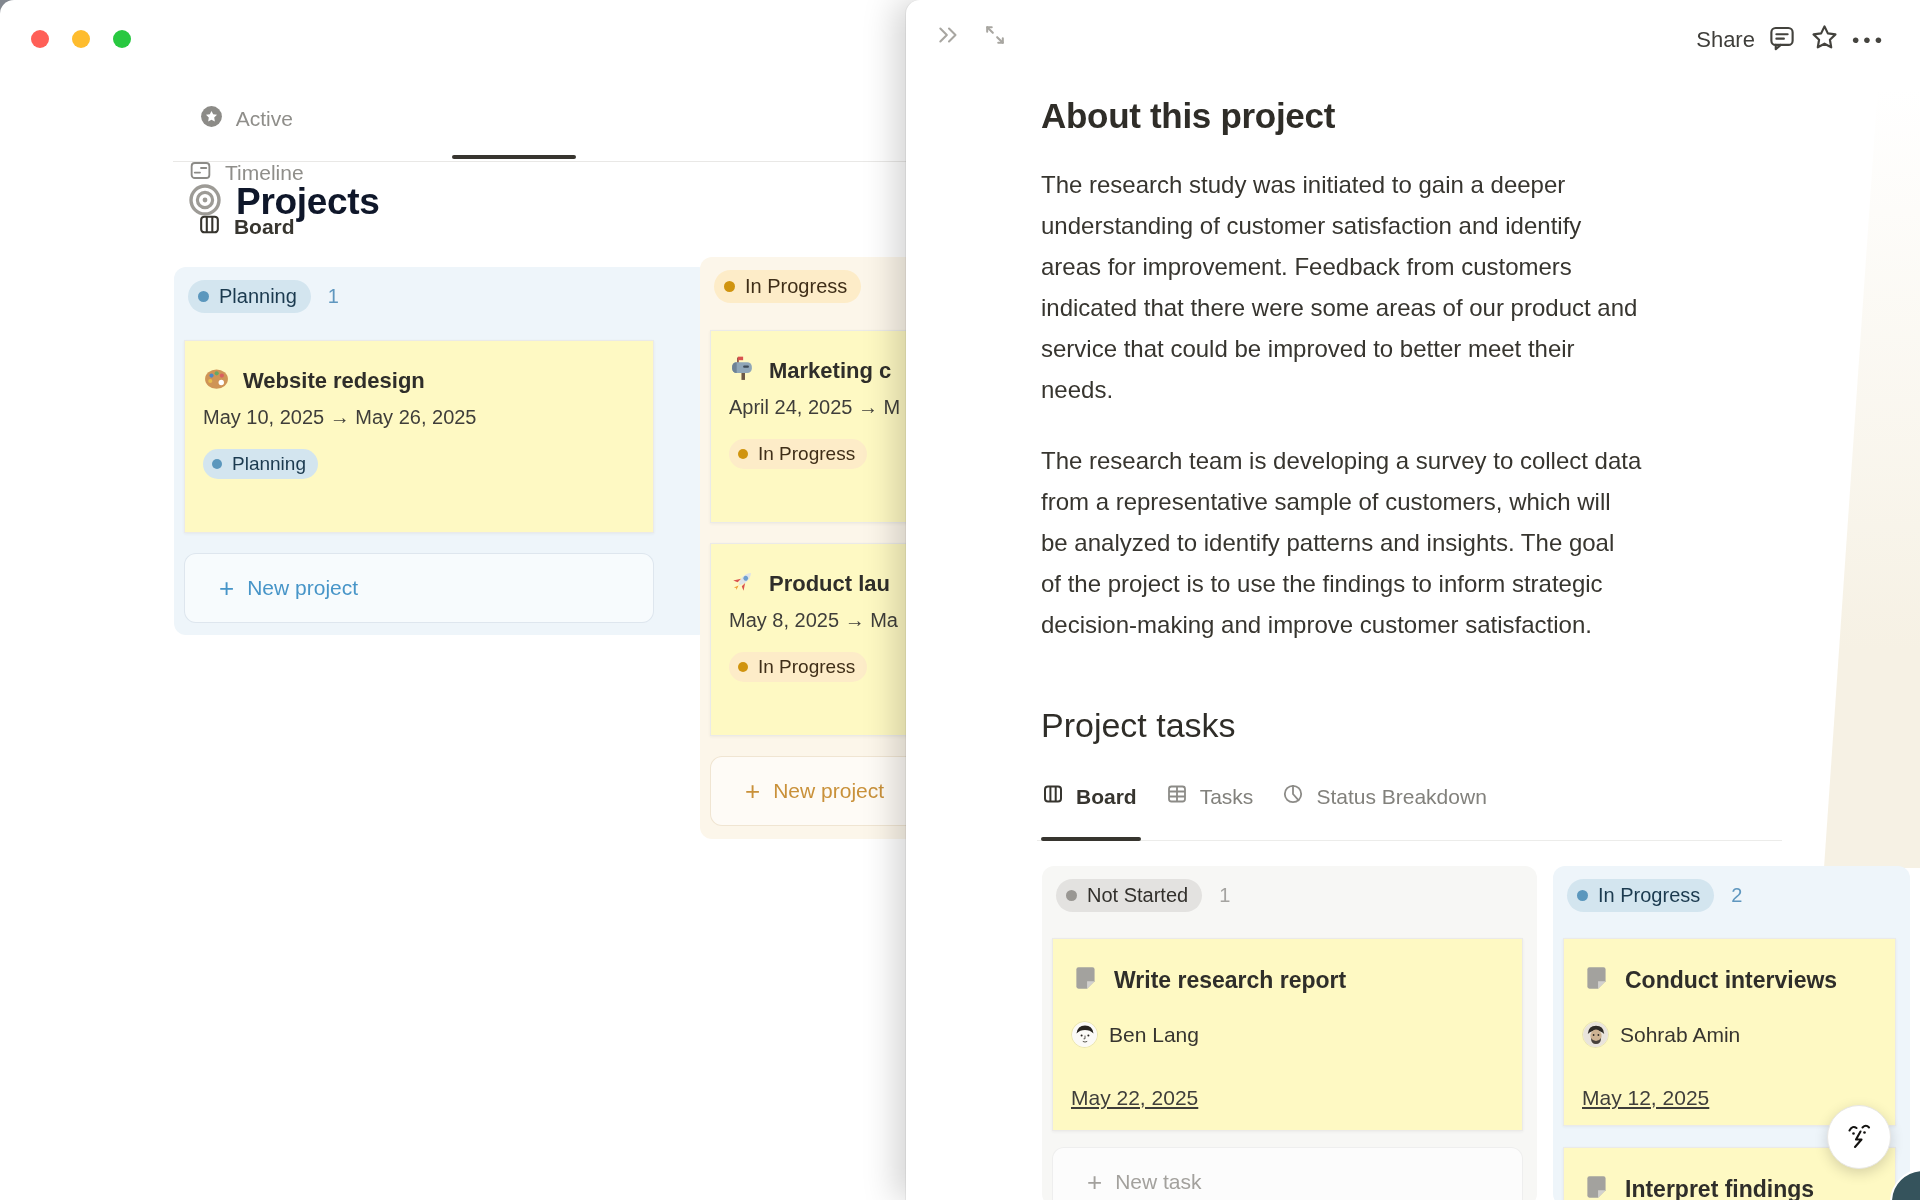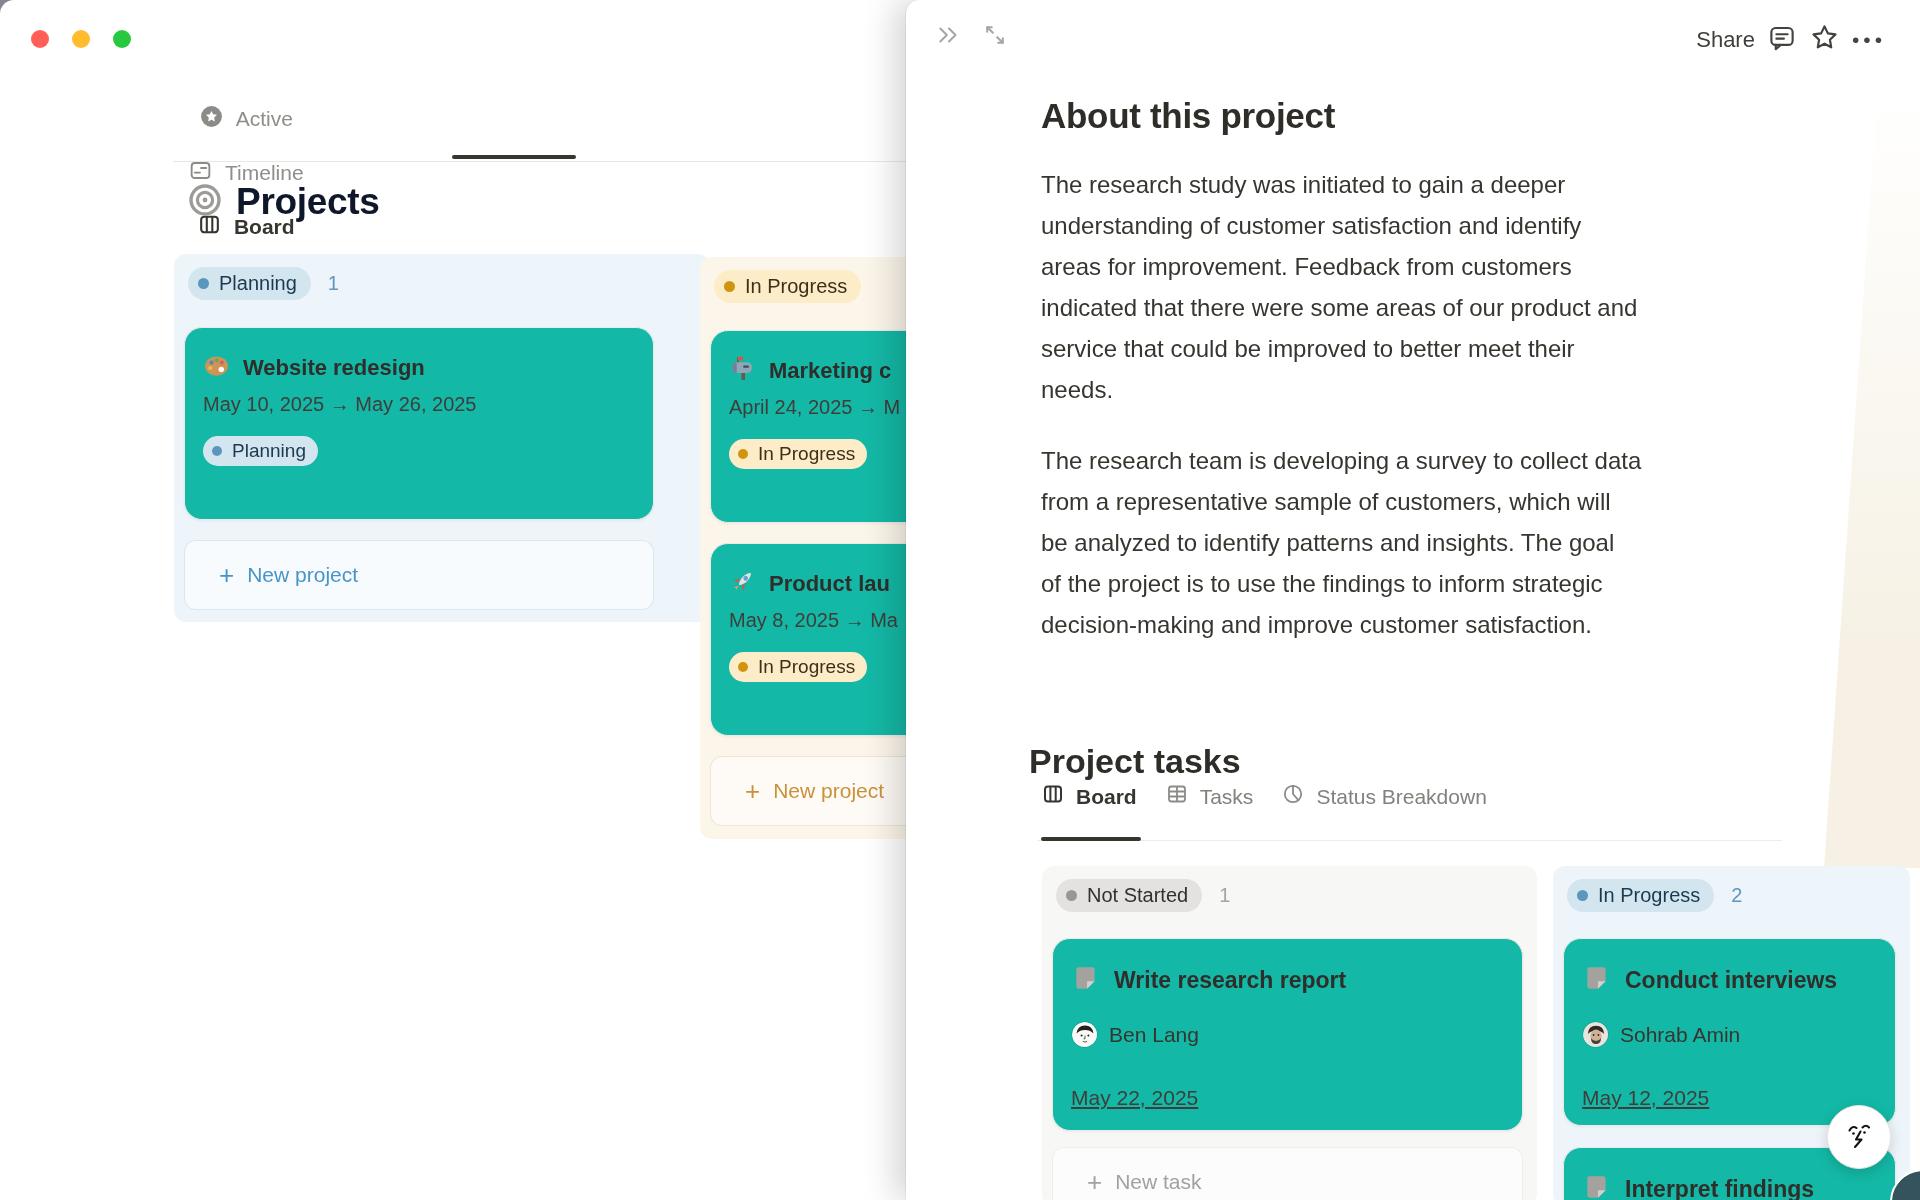--- a/index.html
+++ b/index.html
@@ -35,21 +35,21 @@
   .col-head{position:absolute;left:14px;top:13px;display:flex;align-items:center;gap:17px;}
   .pill{display:inline-flex;align-items:center;gap:10px;height:33px;border-radius:17px;
         padding:0 14px 0 10px;font-size:20px;font-weight:500;white-space:nowrap;}
   .pill .dot{width:11px;height:11px;border-radius:50%;}
   .pill-blue{background:#d3e5ef;color:#1b3a4f;}  .pill-blue .dot{background:#5b97bd;}
   .pill-yellow{background:#fdecc8;color:#3f2e18;} .pill-yellow .dot{background:#d0940f;}
   .pill-gray{background:#e3e2e0;color:#32302c;}  .pill-gray .dot{background:#999793;}
   .count{font-size:20px;}
   .count-blue{color:#5f97bf;} .count-gray{color:#a5a4a1;}
 
-  .bcard{position:absolute;left:10px;background:#14b8a6;border:1px solid #ebeae8;border-radius:18px;
+  .bcard{position:absolute;left:10px;background:#fef9c3;border:1px solid #ebeae8;border-radius:0;
          box-shadow:0 1px 3px rgba(15,15,15,0.05);box-sizing:border-box;padding:24px 18px 0 18px;overflow:hidden;}
   .bcard .trow{display:flex;align-items:center;gap:13px;}
   .bcard .ttl{font-size:22px;font-weight:600;color:#2f2e2a;white-space:nowrap;}
   .bcard .date{margin-top:10px;font-size:20px;color:#3f3e3a;white-space:nowrap;}
   .bcard .pill{height:30px;font-size:19px;border-radius:15px;padding:0 12px 0 9px;margin-top:20px;}
   .bcard .pill .dot{width:10px;height:10px;}
   .newrow{position:absolute;left:10px;height:70px;border-radius:12px;display:flex;align-items:center;
           gap:13px;padding-left:34px;box-sizing:border-box;background:rgba(255,255,255,0.55);
           font-size:21px;font-weight:500;}
   .newrow .plus{font-size:26px;font-weight:400;line-height:1;}
@@ -63,21 +63,21 @@
   .beam{position:absolute;right:0;top:88px;width:96px;height:780px;
         background:linear-gradient(to bottom, rgba(247,242,231,0), #f6f1e4 72%);
         clip-path:polygon(56% 0, 100% 0, 100% 100%, 0% 100%);}
   .ptool-left{position:absolute;left:30px;top:22px;display:flex;gap:20px;align-items:center;color:#a8a6a1;}
   .ptool-right{position:absolute;right:34px;top:22px;display:flex;gap:12px;align-items:center;color:#43423d;}
   .share-label{font-size:22px;color:#3f3e3a;}
   .dots{font-size:21px;letter-spacing:4px;color:#45443f;}
 
   .p-h1{position:absolute;left:135px;top:96px;font-size:35px;font-weight:700;color:#2f2d28;letter-spacing:-0.3px;}
   .p-para{position:absolute;left:135px;width:780px;font-size:24px;line-height:41px;color:#37352f;white-space:pre-line;}
-  .p-h2{position:absolute;left:123px;top:706px;font-size:34px;font-weight:700;color:#2f2d28;margin-top:36px;}
+  .p-h2{position:absolute;left:135px;top:706px;font-size:34px;font-weight:400;color:#2f2d28;}
   .ptabs{position:absolute;left:135px;top:782px;display:flex;gap:28px;align-items:center;}
   .ptab{display:flex;gap:11px;align-items:center;font-size:21px;color:#82817c;white-space:nowrap;}
   .ptab.active{color:#37352f;font-weight:700;}
   .ptab-divider{position:absolute;left:131px;top:840px;width:745px;height:1px;background:#ececea;}
   .ptab-underline{position:absolute;left:135px;top:837px;width:100px;height:4px;background:#37352f;border-radius:2px;}
 
   .tcard .ttl{font-size:23px;}
   .assignee{margin-top:24px;display:flex;align-items:center;gap:11px;font-size:21px;color:#37352f;}
   .tdate{margin-top:38px;font-size:21px;color:#3f3e3a;text-decoration:underline;}
   .avatar{width:27px;height:27px;border-radius:50%;overflow:hidden;flex:0 0 auto;border:1px solid rgba(0,0,0,0.08);box-sizing:border-box;}
@@ -140,21 +140,21 @@
     <span>
       <svg width="34" height="34" viewBox="0 0 34 34" fill="none">
           <circle cx="17" cy="17" r="14" stroke="#9d9b96" stroke-width="3.4"></circle>
           <circle cx="17" cy="17" r="7.6" stroke="#9d9b96" stroke-width="3.2"></circle>
           <circle cx="17" cy="17" r="2.4" fill="#9d9b96"></circle>
         </svg>
     </span>
     <span class="page-title">Projects</span>
   </div>
 
-  <div class="bcol col-blue" style="left:174px;top:254px;width:536px;height:368px;">
+  <div class="bcol col-blue" style="left:174px;top:267px;width:536px;height:368px;">
     <div class="col-head">
       <span class="pill pill-blue">
         <span class="dot"></span>
         <span>Planning</span>
       </span>
       <span class="count count-blue">1</span>
     </div>
     <div class="bcard" style="top:73px;width:470px;height:193px;">
       <div class="trow">
         <span>

